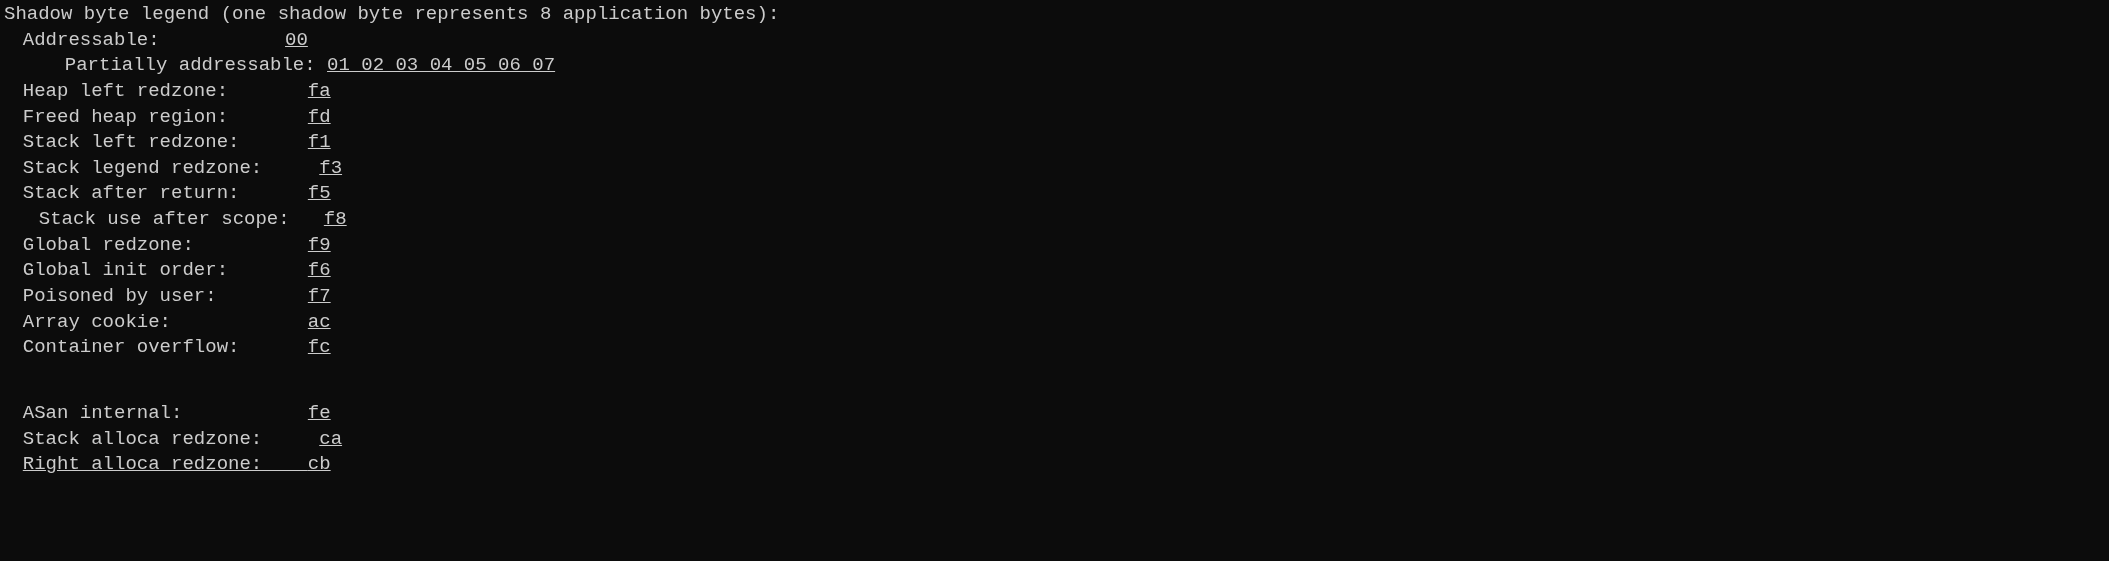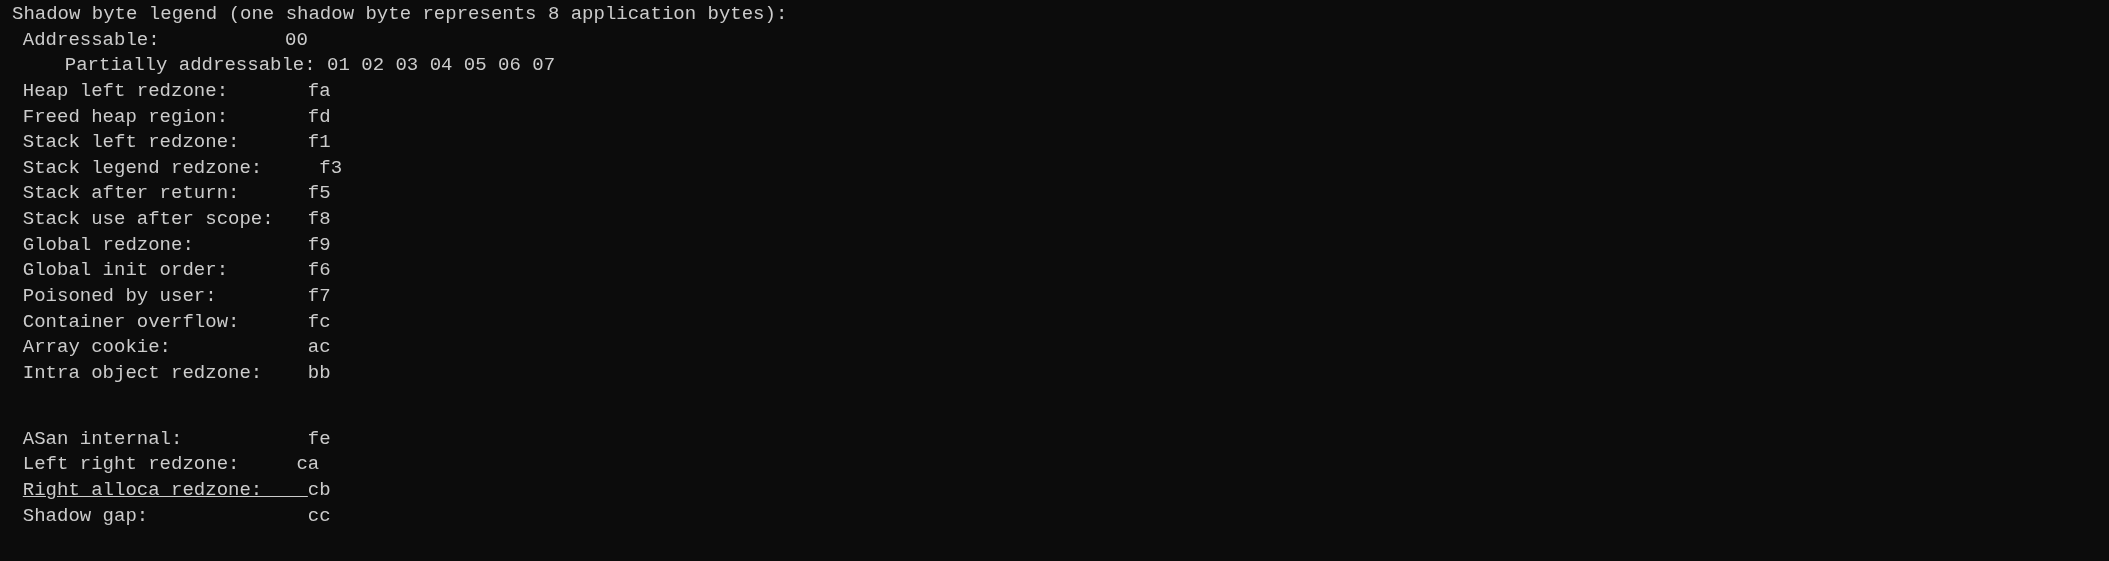--- a/index.html
+++ b/index.html
@@ -7,50 +7,49 @@
       background-color: #0c0c0c;
       color: #cccccc;
       font-family: Consolas, 'Courier New', monospace;
       font-size: 19px;
       line-height: 1.35;
       padding: 2px 0;
       white-space: nowrap;
       overflow: hidden;
     }
     .legend-header {
-      padding-left: 12px;
+      padding-left: 4px;
     }
     .legend-entry {
       padding-left: 2ch;
     }
     .label {
       display: inline-block;
     }
     .value {
       display: inline-block;
+      text-decoration: underline;
     }
   </style>
 </head>
 <body>
 
 <div>
   <div class="legend-header">Shadow byte legend (one shadow byte represents 8 application bytes):</div>
   <div id="legend-entries">
       <div class="legend-entry"><span class="label" style="white-space: pre;">Addressable:           </span><span class="value">00</span></div>
       <div class="legend-entry"><span class="label" style="white-space: pre; margin-left: 42px;">Partially addressable: </span><span class="value">01 02 03 04 05 06 07</span></div>
       <div class="legend-entry"><span class="label" style="white-space: pre;">Heap left redzone:       </span><span class="value">fa</span></div>
       <div class="legend-entry"><span class="label" style="white-space: pre;">Freed heap region:       </span><span class="value">fd</span></div>
       <div class="legend-entry"><span class="label" style="white-space: pre;">Stack left redzone:      </span><span class="value">f1</span></div>
       <div class="legend-entry"><span class="label" style="white-space: pre;">Stack legend redzone:     </span><span class="value">f3</span></div>
       <div class="legend-entry"><span class="label" style="white-space: pre;">Stack after return:      </span><span class="value">f5</span></div>
-      <div class="legend-entry"><span class="label" style="white-space: pre;">Stack use after scope:   </span><span class="value">f8</span></div>
+      <div class="legend-entry"><span class="label" style="white-space: pre; margin-left: 16px;">Stack use after scope:   </span><span class="value">f8</span></div>
       <div class="legend-entry"><span class="label" style="white-space: pre;">Global redzone:          </span><span class="value">f9</span></div>
       <div class="legend-entry"><span class="label" style="white-space: pre;">Global init order:       </span><span class="value">f6</span></div>
       <div class="legend-entry"><span class="label" style="white-space: pre;">Poisoned by user:        </span><span class="value">f7</span></div>
+      <div class="legend-entry"><span class="label" style="white-space: pre;">Array cookie:            </span><span class="value">ac</span></div>
       <div class="legend-entry"><span class="label" style="white-space: pre;">Container overflow:      </span><span class="value">fc</span></div>
-      <div class="legend-entry"><span class="label" style="white-space: pre;">Array cookie:            </span><span class="value">ac</span></div>
-      <div class="legend-entry"><span class="label" style="white-space: pre;">Intra object redzone:    </span><span class="value">bb</span></div>
       <div class="legend-entry"><span class="label" style="white-space: pre; margin-top: 40px;">ASan internal:           </span><span class="value">fe</span></div>
-      <div class="legend-entry"><span class="label" style="white-space: pre;">Left right redzone:     </span><span class="value">ca</span></div>
+      <div class="legend-entry"><span class="label" style="white-space: pre;">Stack alloca redzone:     </span><span class="value">ca</span></div>
       <div class="legend-entry"><span class="label" style="white-space: pre; text-decoration: underline;">Right alloca redzone:    </span><span class="value">cb</span></div>
-      <div class="legend-entry"><span class="label" style="white-space: pre;">Shadow gap:              </span><span class="value">cc</span></div>
     </div>
 </div>
 
 </body></html>

